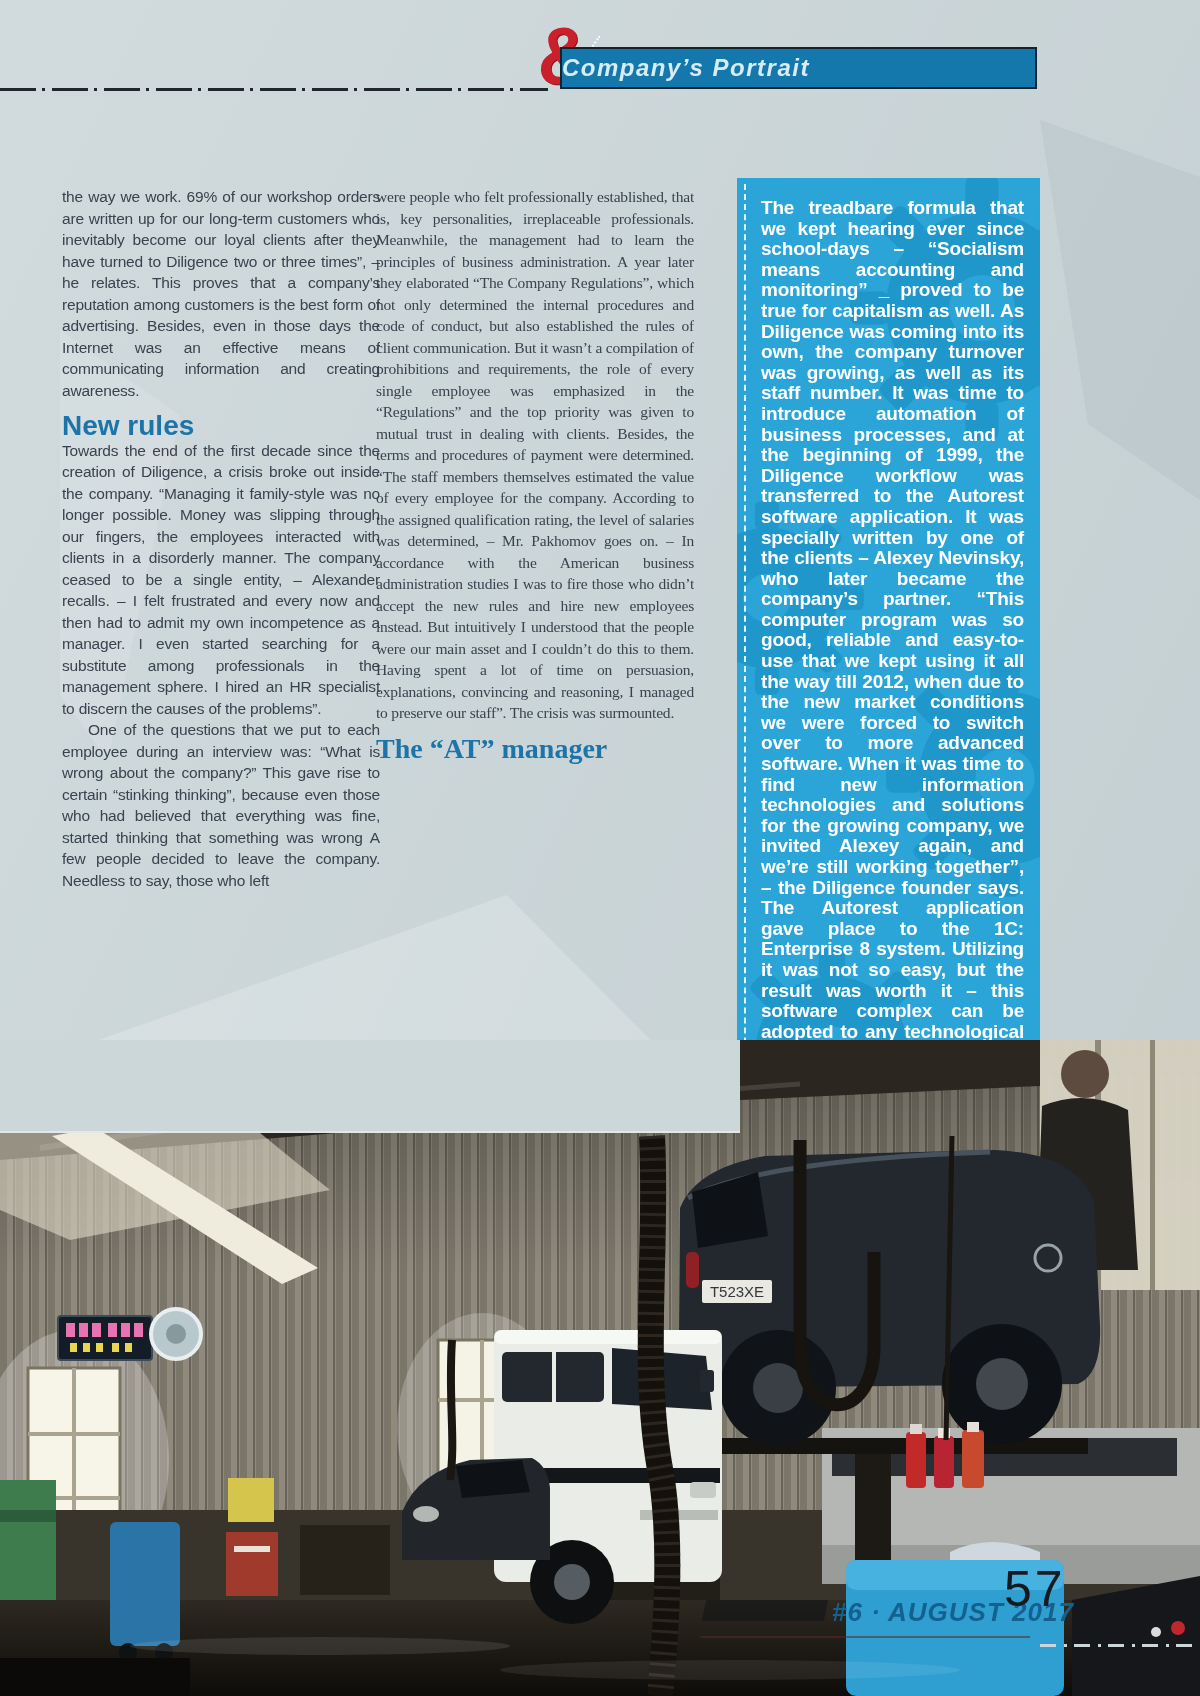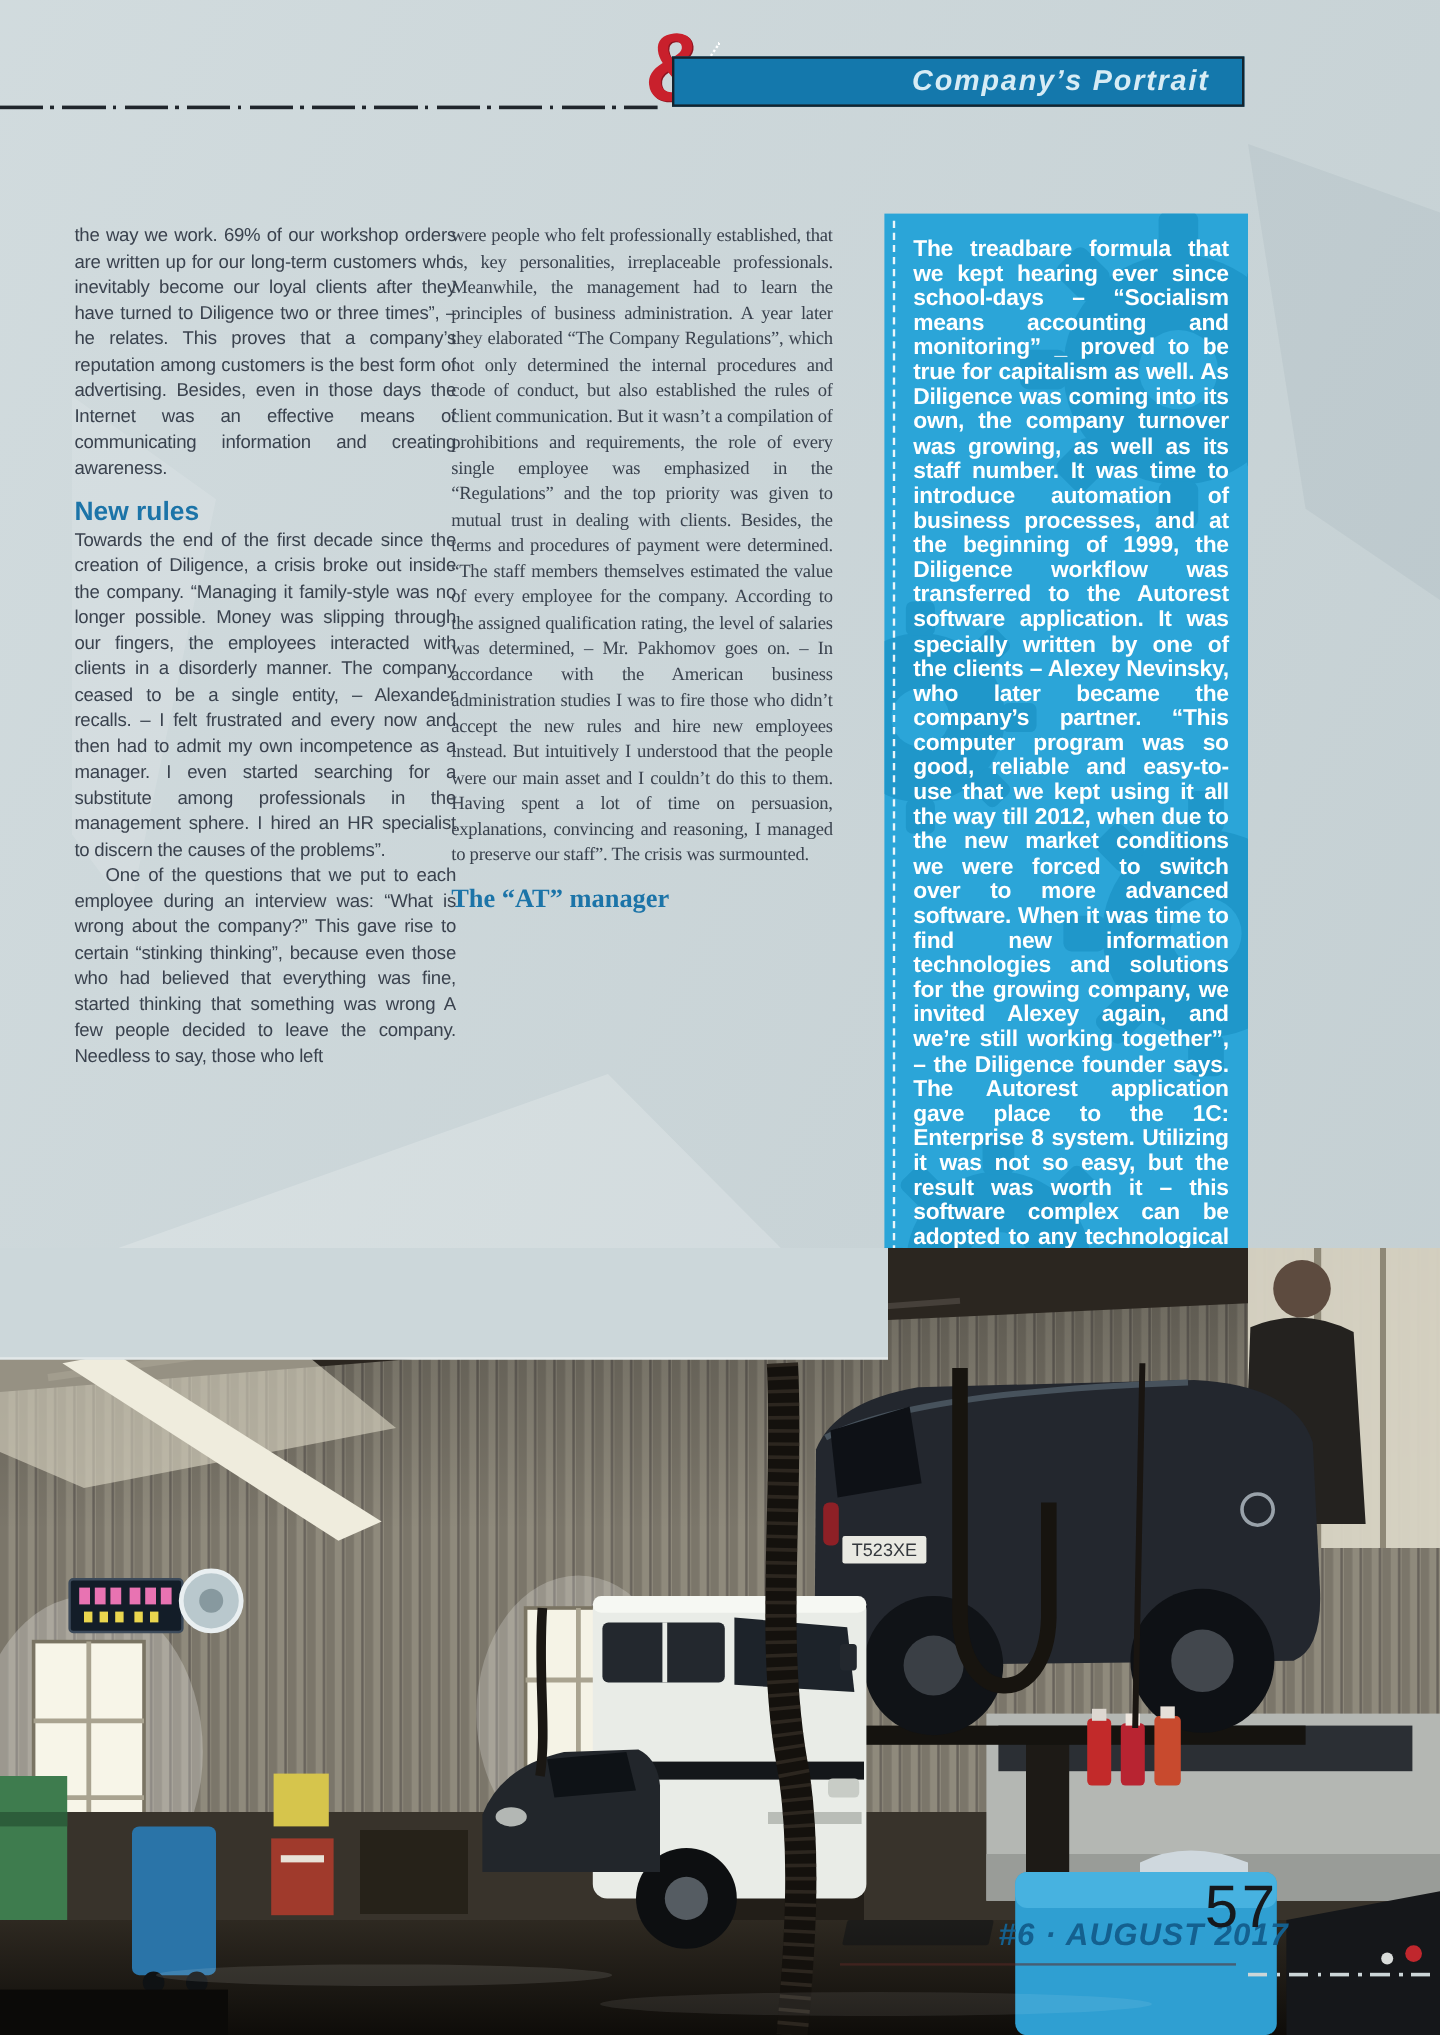--- a/index.html
+++ b/index.html
@@ -12,37 +12,37 @@
   .shape1{left:0;top:895px;width:745px;height:240px;background:rgba(255,255,255,.20);
     clip-path:polygon(0 75%, 68% 0, 100% 100%, 0 100%);}
   .shape2{left:60px;top:330px;width:120px;height:430px;background:rgba(255,255,255,.12);
     clip-path:polygon(0 0, 100% 20%, 40% 100%, 0 85%);}
   .shape3{left:1040px;top:120px;width:160px;height:380px;background:rgba(90,115,125,.08);
     clip-path:polygon(0 0, 100% 15%, 100% 100%, 30% 80%);}
 
   
   .title-bar{position:absolute;left:560px;top:47px;width:477px;height:42px;
     background:#1478ac;border:2px solid #14242e;box-sizing:border-box;
-    display:flex;align-items:center;justify-content:flex-end;padding-right:27px;}
+    display:flex;align-items:center;padding-right:10px;}
   .title-bar span{color:#d7ecf5;font-size:24px;font-style:italic;font-weight:bold;letter-spacing:1.5px;}
   .logo{position:absolute;left:536px;top:16px;font-size:80px;font-weight:bold;color:#c9202c;
     line-height:1;transform:rotate(-6deg);text-shadow:1px 1px 0 #8d1420;}
   .logo-stripe{position:absolute;left:556px;top:58px;width:56px;border-top:2px dotted #fff;
     transform:rotate(-56deg);}
   .dash-rule{position:absolute;left:0;top:88px;width:548px;height:3px;
     background:repeating-linear-gradient(90deg,#20262c 0 36px,transparent 36px 42px,#20262c 42px 45px,transparent 45px 52px);}
 
   
   .col{position:absolute;top:186px;width:318px;height:860px;overflow:hidden;
     color:#3a424e;font-size:15.5px;line-height:21.5px;text-align:justify;letter-spacing:-0.2px;}
   .col1{left:62px;}
   .col2{left:376px;font-family:Liberation Serif, serif;}
   .col p{margin:0;}
   .col p.indent{text-indent:26px;}
-  .sec{color:#1c74a8;font-size:22px;margin:14px 0 3px;letter-spacing:0;font-weight:bold;}
+  .sec{color:#1c74a8;font-size:28px;margin:14px 0 3px;letter-spacing:0;font-weight:bold;}
 
   
   .sidebar{position:absolute;left:737px;top:178px;width:303px;height:962px;background:#2ba5d8;
     overflow:hidden;box-sizing:border-box;padding:20px 16px 0 24px;}
   .sb-gears{position:absolute;left:0;top:0;width:303px;height:962px;pointer-events:none;}
   .sb-border{position:absolute;left:7px;top:6px;bottom:6px;width:0;border-left:2px dashed rgba(255,255,255,.9);}
   .sb-title{position:relative;color:#fff;font-weight:bold;font-size:27px;line-height:1.1;
     letter-spacing:1px;margin:2px 0 20px;}
   .sb-body{position:relative;color:#fff;font-weight:bold;font-size:19px;line-height:20.6px;
     text-align:justify;letter-spacing:-0.2px;margin:0;}

